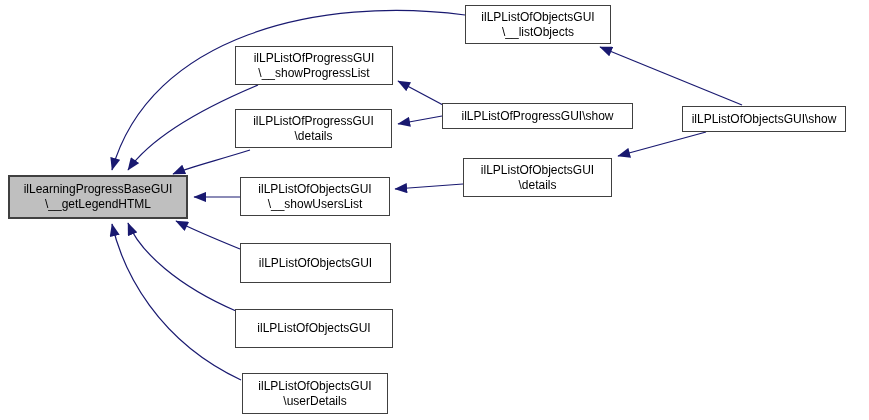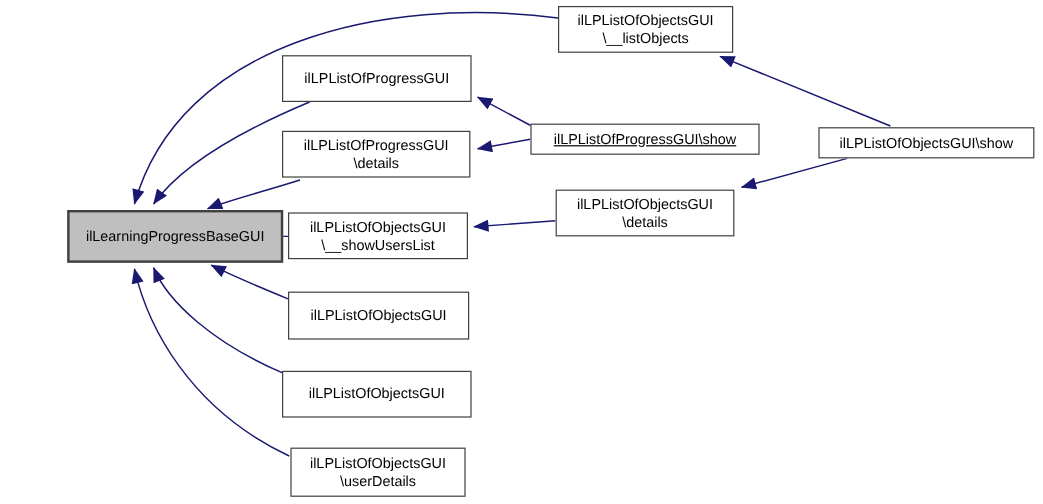--- a/index.html
+++ b/index.html
@@ -70,38 +70,40 @@
         <path d="M 236 311 C 178 286 140 252 128 223" class="edge" marker-end="url(#arrowhead)"></path>
         <path d="M 241 380 C 158 341 123 272 112 224" class="edge" marker-end="url(#arrowhead)"></path>
         <path d="M 443 105 C 428 97 413 89 398 81" class="edge" marker-end="url(#arrowhead)"></path>
         <path d="M 442 116 L 398 124" class="edge" marker-end="url(#arrowhead)"></path>
         <path d="M 742 105 L 600 47" class="edge" marker-end="url(#arrowhead)"></path>
         <path d="M 706 132 L 618 156" class="edge" marker-end="url(#arrowhead)"></path>
         <path d="M 463 184 L 395 189" class="edge" marker-end="url(#arrowhead)"></path>
       </g>
   </svg>
   <div id="nodes-layer">
-      <div class="node highlighted" style="left: 8px; top: 175px; width: 180px; height: 44px; margin-left: 48px;">
+      <div class="node highlighted" style="left: 8px; top: 175px; width: 180px; height: 44px;">
         <span class="line">ilLearningProgressBaseGUI</span>
+        <span class="line">\__getLegendHTML</span>
       </div>
       <div class="node" style="left: 465px; top: 5px; width: 146px; height: 39px;">
         <span class="line">ilLPListOfObjectsGUI</span>
         <span class="line">\__listObjects</span>
       </div>
       <div class="node" style="left: 235px; top: 46px; width: 158px; height: 39px;">
         <span class="line">ilLPListOfProgressGUI</span>
+        <span class="line">\__showProgressList</span>
       </div>
       <div class="node" style="left: 235px; top: 109px; width: 157px; height: 39px;">
         <span class="line">ilLPListOfProgressGUI</span>
         <span class="line">\details</span>
       </div>
-      <div class="node" style="left: 442px; top: 103px; width: 191px; height: 26px; text-decoration: underline;">
+      <div class="node" style="left: 442px; top: 103px; width: 191px; height: 26px;">
         <span class="line">ilLPListOfProgressGUI\show</span>
       </div>
-      <div class="node" style="left: 682px; top: 106px; width: 180px; height: 26px;">
+      <div class="node" style="left: 682px; top: 106px; width: 164px; height: 26px;">
         <span class="line">ilLPListOfObjectsGUI\show</span>
       </div>
       <div class="node" style="left: 463px; top: 158px; width: 149px; height: 39px;">
         <span class="line">ilLPListOfObjectsGUI</span>
         <span class="line">\details</span>
       </div>
       <div class="node" style="left: 240px; top: 177px; width: 150px; height: 39px;">
         <span class="line">ilLPListOfObjectsGUI</span>
         <span class="line">\__showUsersList</span>
       </div>

